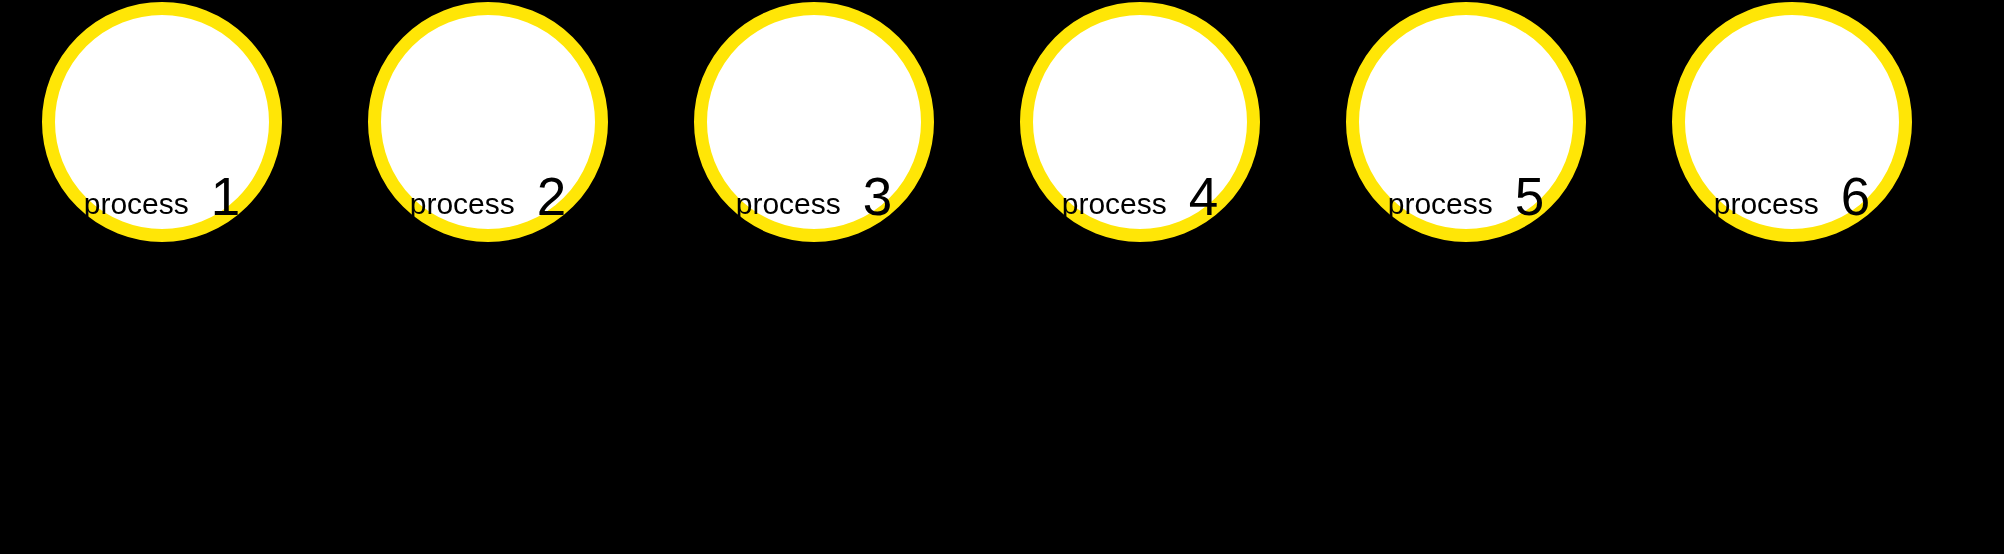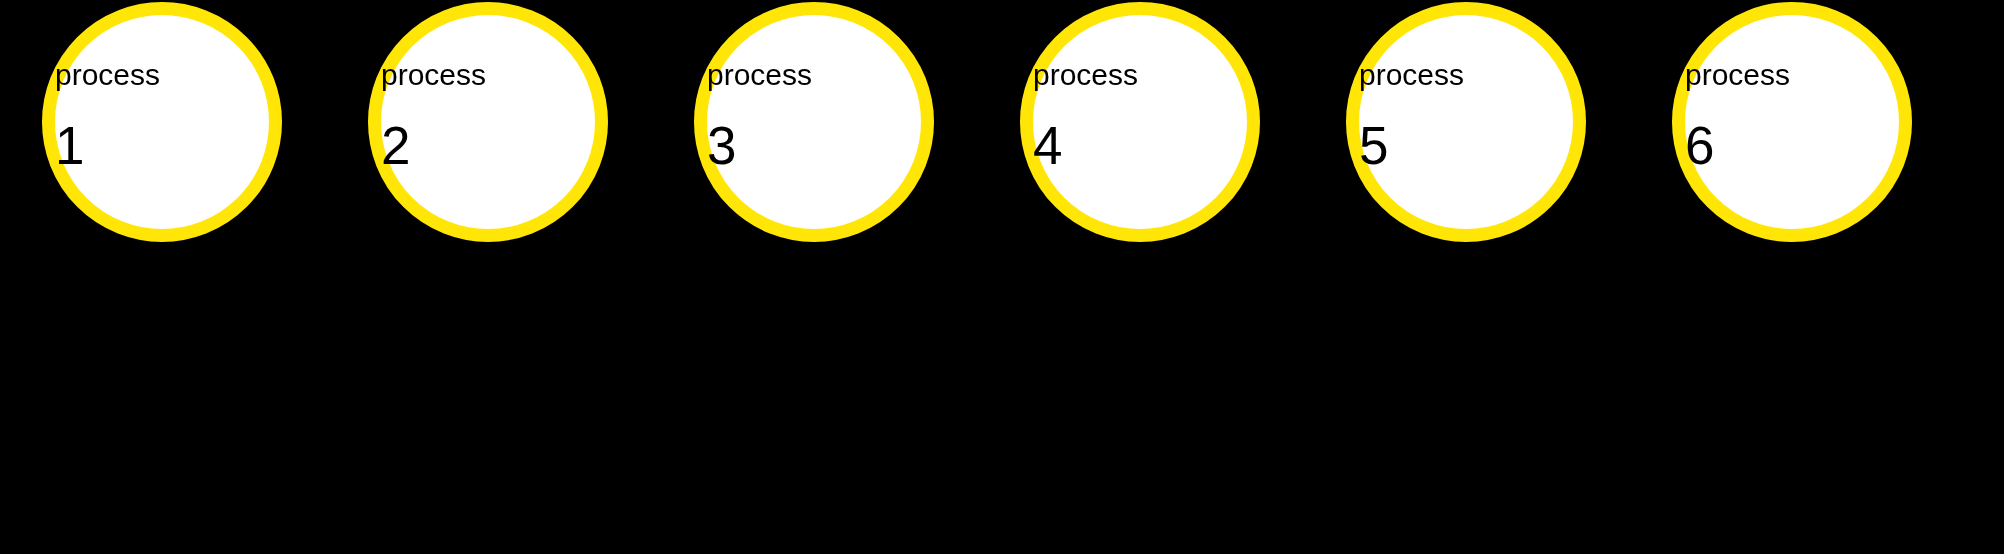--- a/index.html
+++ b/index.html
@@ -25,22 +25,22 @@
     display: flex;
     gap: 86px;
   }
   .process-node {
     width: 214px;
     height: 214px;
     background: #ffffff;
     border: 13px solid #ffe606;
     border-radius: 50%;
     display: flex;
-    flex-direction: column;
-    align-items: flex-start;
+    flex-direction: row;
+    align-items: flex-end;
     justify-content: center;
     gap: 22px;
     box-sizing: content-box;
   }
   .node-label {
     color: #000000;
     font-size: 30px;
     line-height: 34px;
     transform: translateY(-8px);
   }

